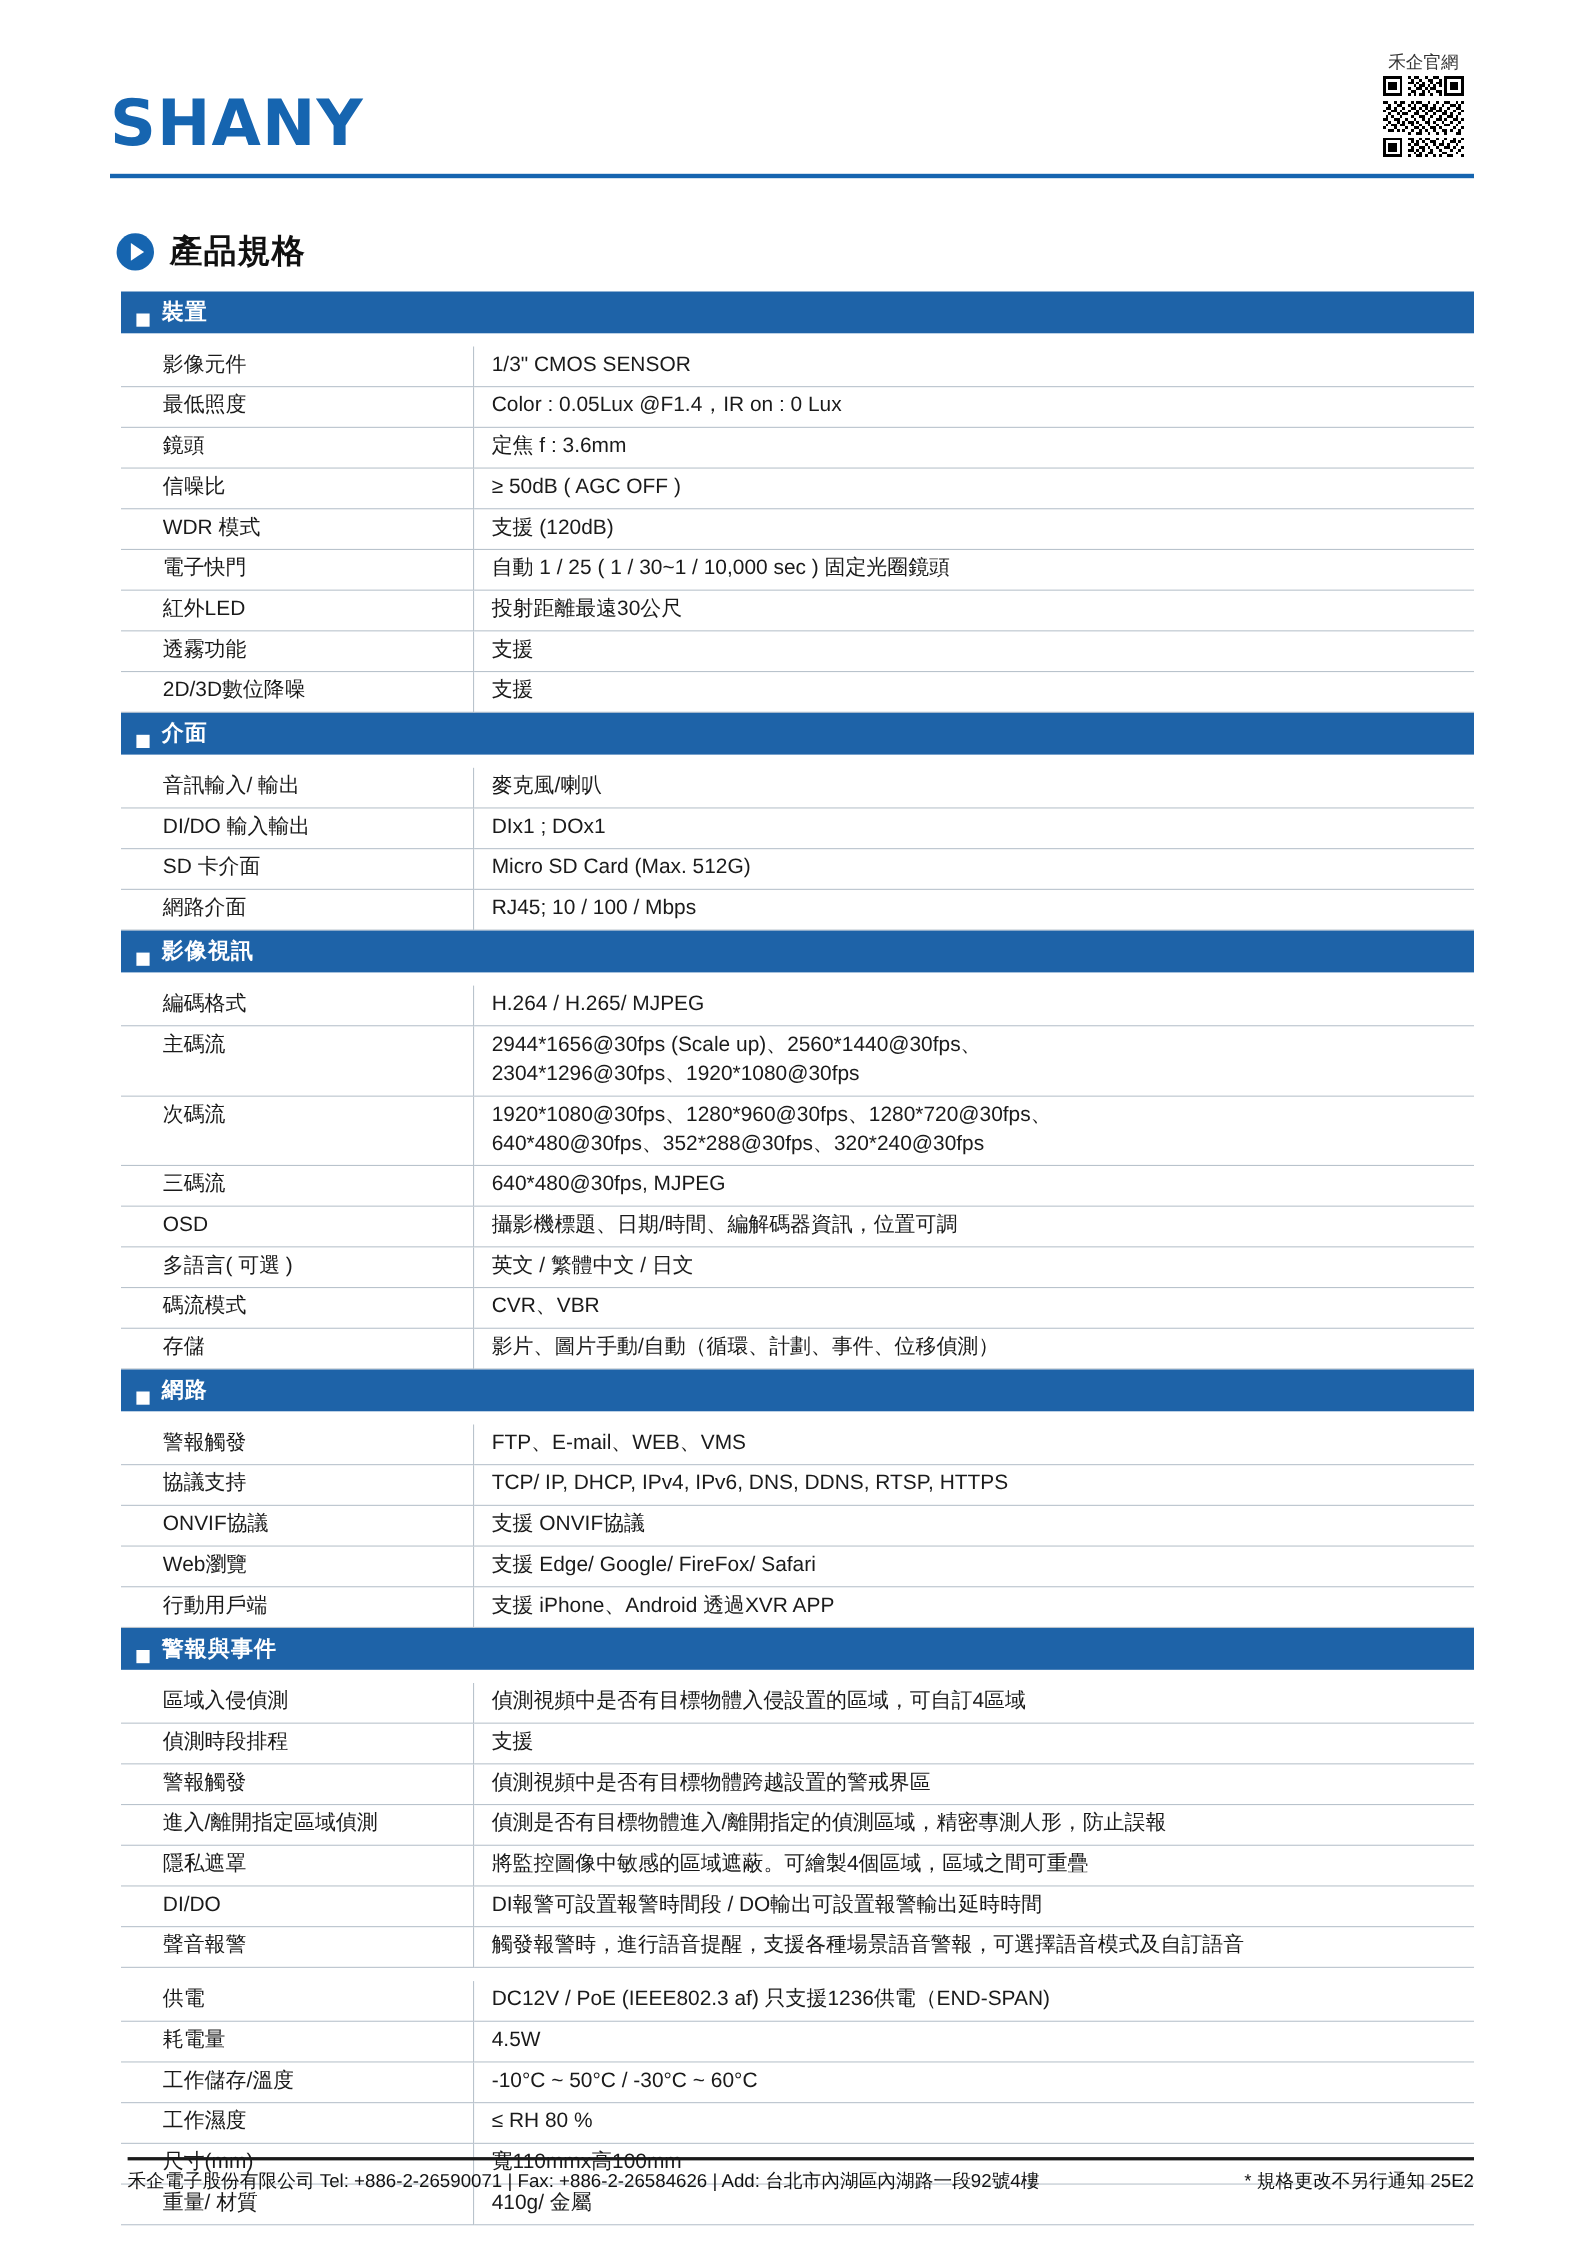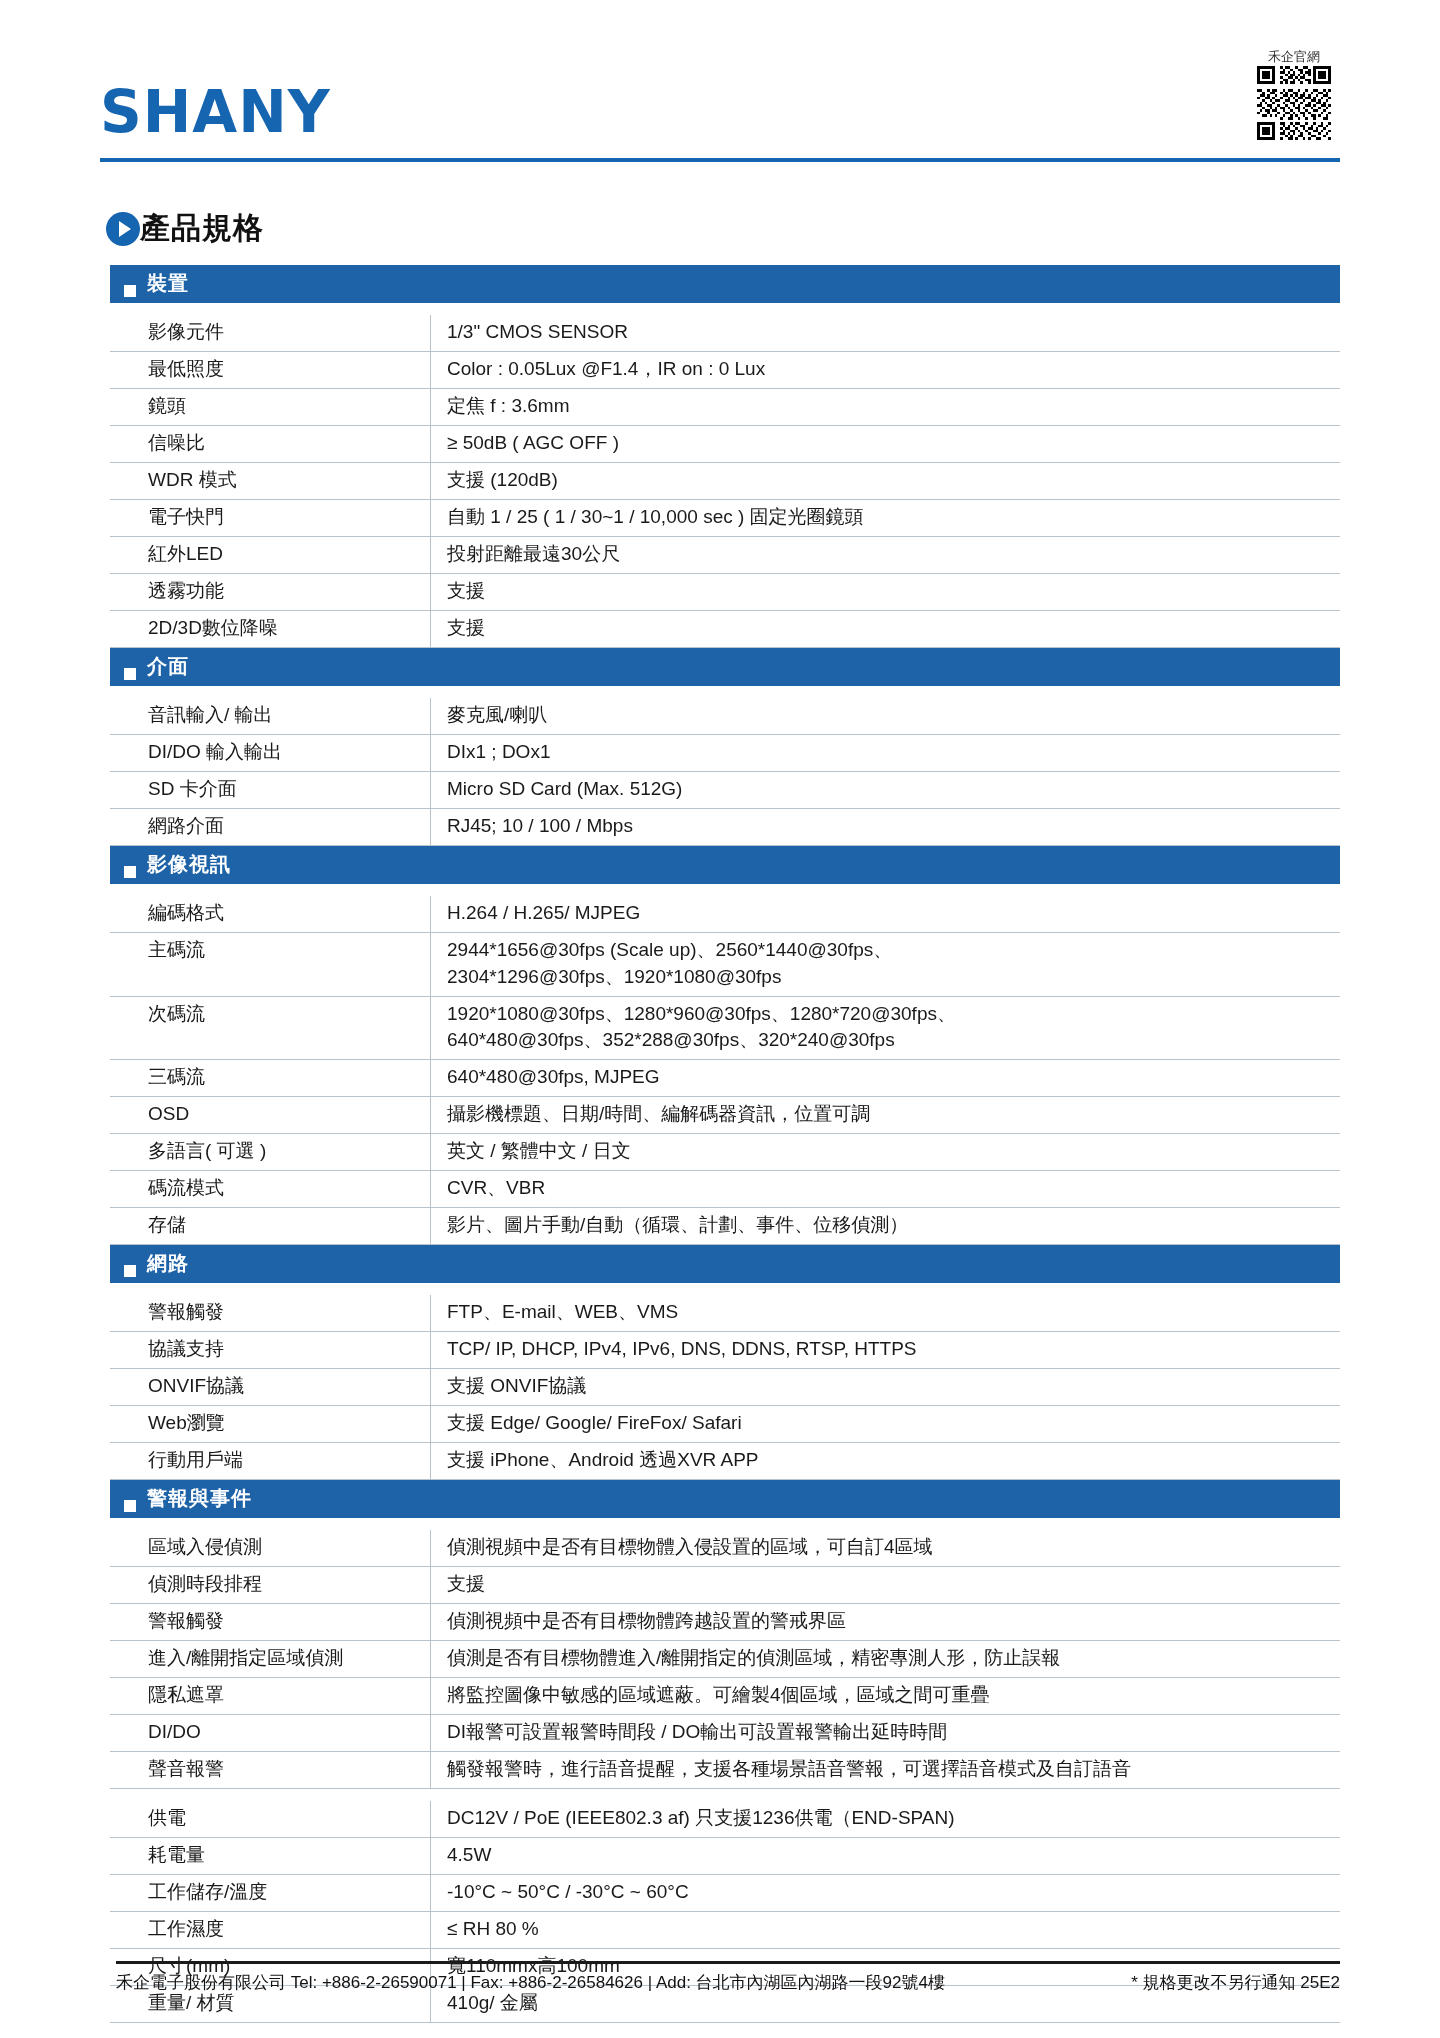--- a/index.html
+++ b/index.html
@@ -47,35 +47,36 @@
     background: #1665b0;
   }
   .qr-block {
     position: absolute;
     right: 0;
     top: 50px;
     width: 92px;
     text-align: center;
   }
   .qr-caption {
-    font-size: 13px;
+    font-size: 16px;
     color: #333;
     margin-bottom: 3px;
     line-height: 1;
   }
   .qr-code {
     width: 86px;
     height: 74px;
     margin: 0 auto;
   }
 
   
   .doc-title {
     display: flex;
     align-items: center;
+    gap: 14px;
     margin-top: 28px;
     margin-left: 6px;
     margin-bottom: 16px;
   }
   .play-badge {
     width: 34px;
     height: 34px;
     border-radius: 50%;
     background: #1665b0;
     position: relative;

